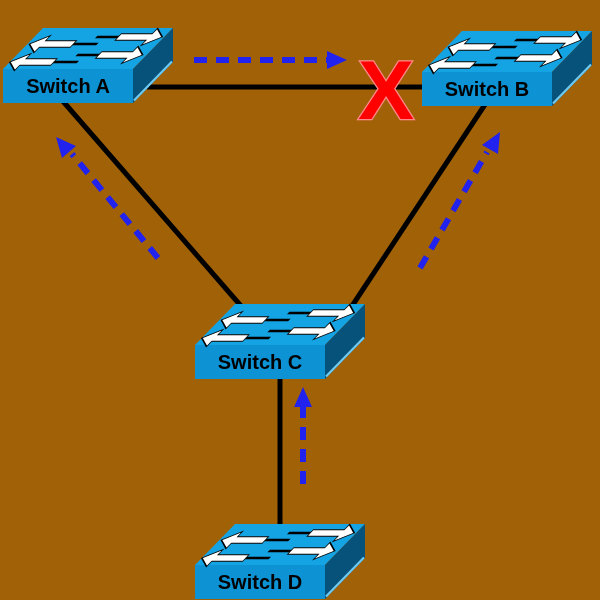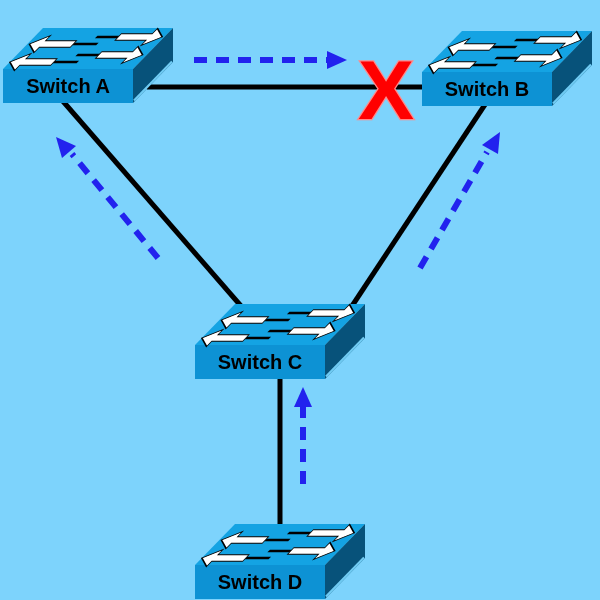--- a/index.html
+++ b/index.html
@@ -8,21 +8,21 @@
     width: 600px;
     height: 600px;
     background: #ffffff;
     overflow: hidden;
     font-family: "Liberation Sans", sans-serif;
   }
   .stage {
     position: relative;
     width: 600px;
     height: 600px;
-    background: #7dd3fc;
+    background: #a16207;
   }
   svg { display: block; }
 
   .link {
     stroke: #000000;
     stroke-width: 5;
     fill: none;
   }
   .flow {
     stroke: #2222ee;

